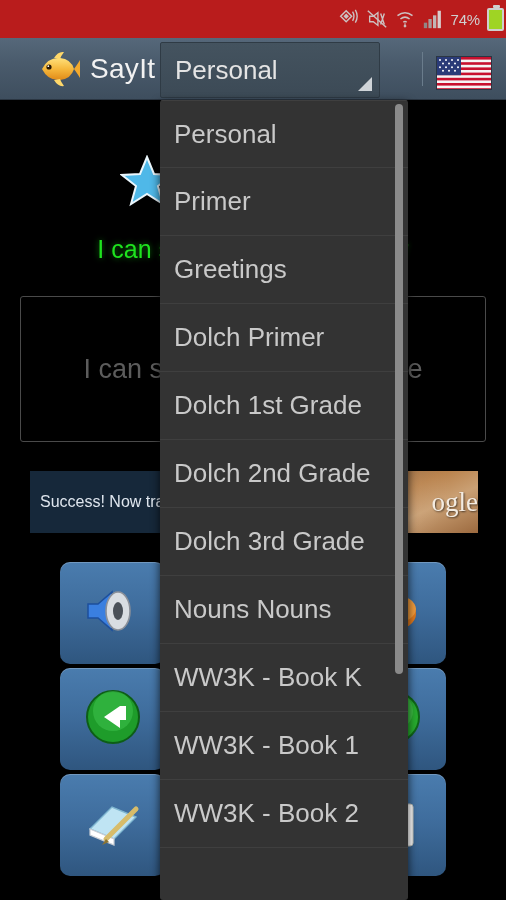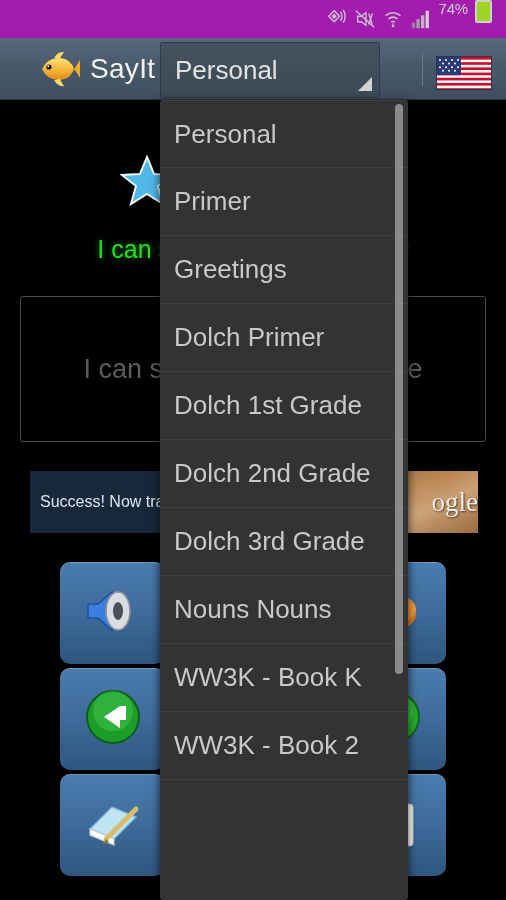--- a/index.html
+++ b/index.html
@@ -7,22 +7,22 @@
     width:506px; height:900px;
     background:#000;
     font-family:"Liberation Sans", sans-serif;
     overflow:hidden;
   }
   #app { position:relative; width:506px; height:900px; background:#000; overflow:hidden; }
 
   
   .statusbar {
     position:absolute; left:0; top:0; width:506px; height:38px;
-    background:#a21caf; display:flex; justify-content:flex-end;
-    padding-right:14px; gap:7px;
+    background:#b91c1c; display:flex; align-items:center; justify-content:flex-end;
+    padding-right:2px; gap:7px;
   }
   .sb-icon { display:flex; align-items:center; justify-content:center; opacity:.92; }
   .sb-batt-text { color:#cfcfcf; font-size:15px; letter-spacing:-.2px; }
   .sb-clock { color:#e8e8e8; font-size:25px; letter-spacing:.4px; margin-left:4px; }
   .batt {
     width:17px; height:23px; border:2px solid #cfcfcf; border-radius:2px;
     background:#9fd424; position:relative;
   }
   .batt:before{ content:""; position:absolute; top:-5px; left:4px; width:7px; height:3px; background:#cfcfcf; border-radius:1px;}
 
@@ -296,17 +296,18 @@
   <div class="dropdown">
     <div class="dd-item">Personal</div>
     <div class="dd-item">Primer</div>
     <div class="dd-item">Greetings</div>
     <div class="dd-item">Dolch Primer</div>
     <div class="dd-item">Dolch 1st Grade</div>
     <div class="dd-item">Dolch 2nd Grade</div>
     <div class="dd-item">Dolch 3rd Grade</div>
     <div class="dd-item">Nouns Nouns</div>
     <div class="dd-item">WW3K - Book K</div>
+    <div class="dd-item">WW3K - Book 1</div>
     <div class="dd-item">WW3K - Book 2</div>
     <div class="dd-scrollbar"></div>
   </div>
 
 </div>
 
 </body></html>

